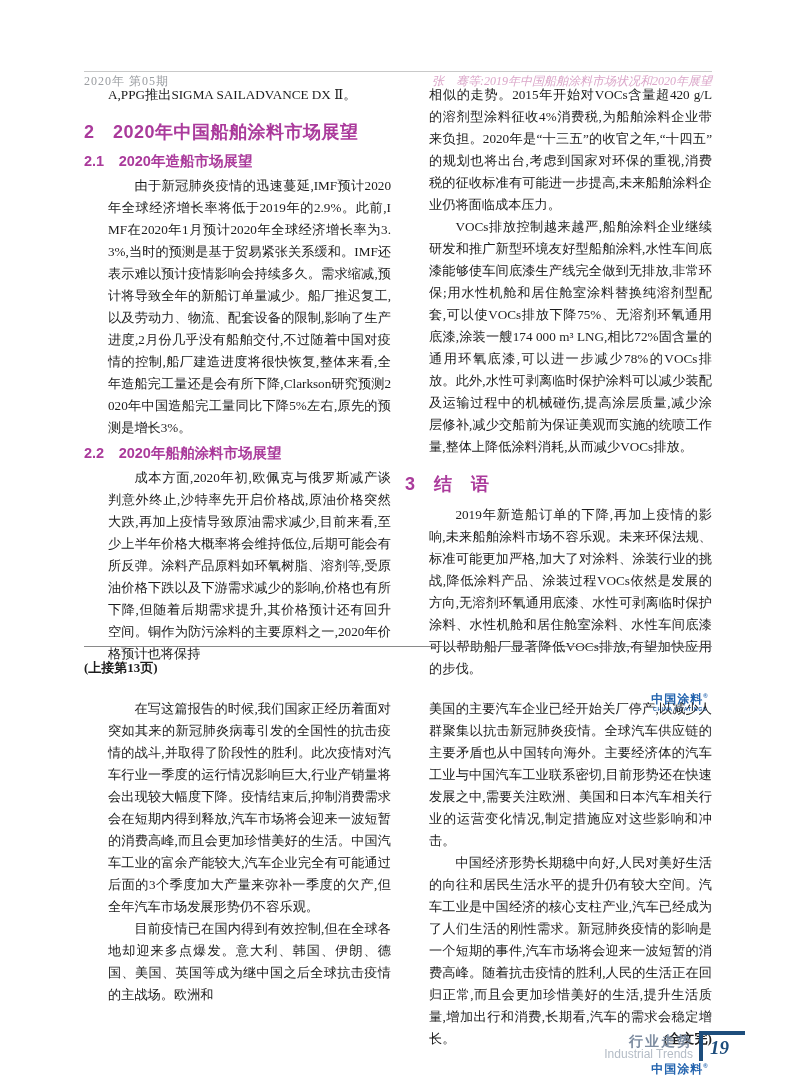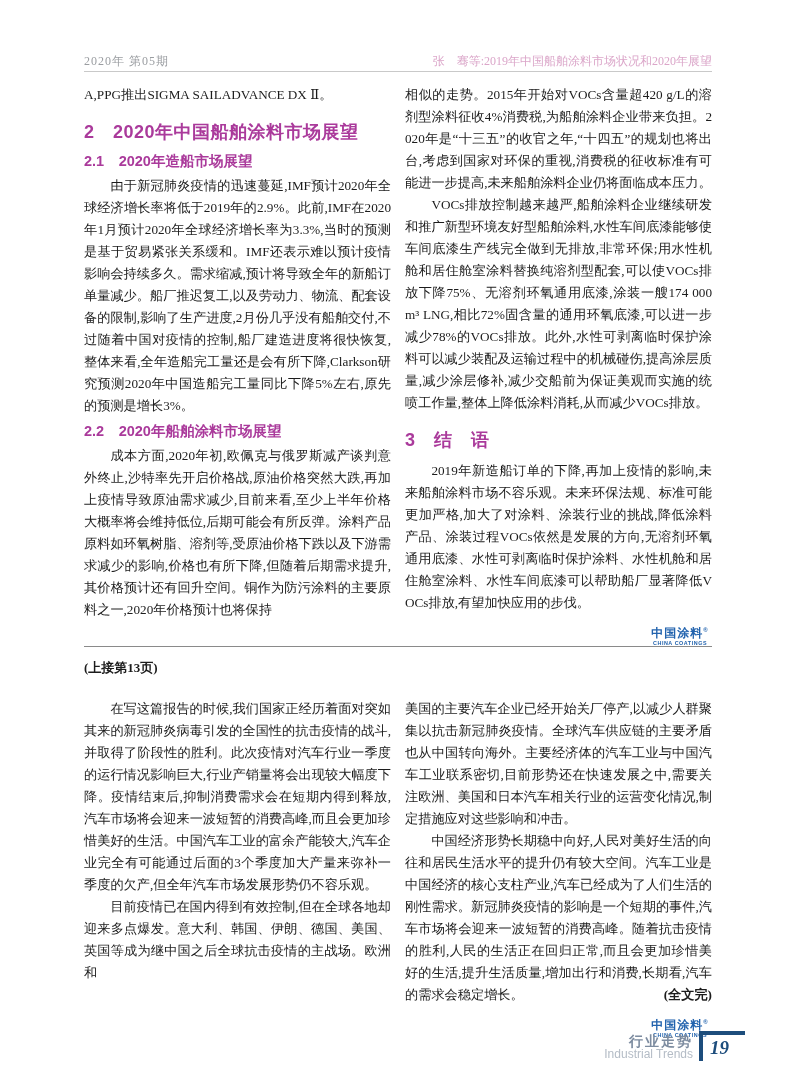--- a/index.html
+++ b/index.html
@@ -17,33 +17,33 @@
   *{margin:0;padding:0;box-sizing:border-box;}
   html,body{background:#fff;}
   body{width:794px;height:1077px;position:relative;overflow:hidden;
        font-family:"Liberation Serif","DejaVu Serif",serif;color:var(--body-ink);}
   .page{position:absolute;inset:0;background:var(--page-bg);}
 
   
   .page-header{position:absolute;top:53px;left:84px;right:82px;
     display:flex;justify-content:space-between;align-items:baseline;
     font-family:"Liberation Serif","DejaVu Serif",serif;font-size:12px;}
-  .issue{color:var(--header-gray);letter-spacing:1px;}
-  .running-title{color:var(--running-title-pink);}
+  .issue{color:var(--header-gray);letter-spacing:1px;margin-top:20px;}
+  .running-title{color:var(--running-title-pink);font-style:italic;}
   .header-rule{position:absolute;top:71px;left:84px;right:82px;height:0;
     border-top:1px solid var(--rule-gray);}
 
   
   .cols{position:absolute;left:84px;width:628px;display:flex;gap:14px;}
   .cols .col{flex:1 1 0;min-width:0;}
   .upper-cols{top:84px;}
   .lower-cols{top:698px;}
 
   p.body-par{font-size:13.2px;line-height:22px;text-align:justify;
-    text-justify:inter-ideograph;word-break:break-all;}
+    text-justify:inter-ideograph;word-break:break-all;margin-left:24px;}
   p.indent{text-indent:2em;}
 
   h2.sec{font-family:"Liberation Sans","DejaVu Sans",sans-serif;
     color:var(--heading-magenta);font-size:18px;font-weight:700;
     margin:14px 0 8px 0;letter-spacing:0.5px;}
   h3.subsec{font-family:"Liberation Sans","DejaVu Sans",sans-serif;
     color:var(--heading-magenta);font-size:14.5px;font-weight:700;
     margin:5px 0 4px 0;}
 
   

